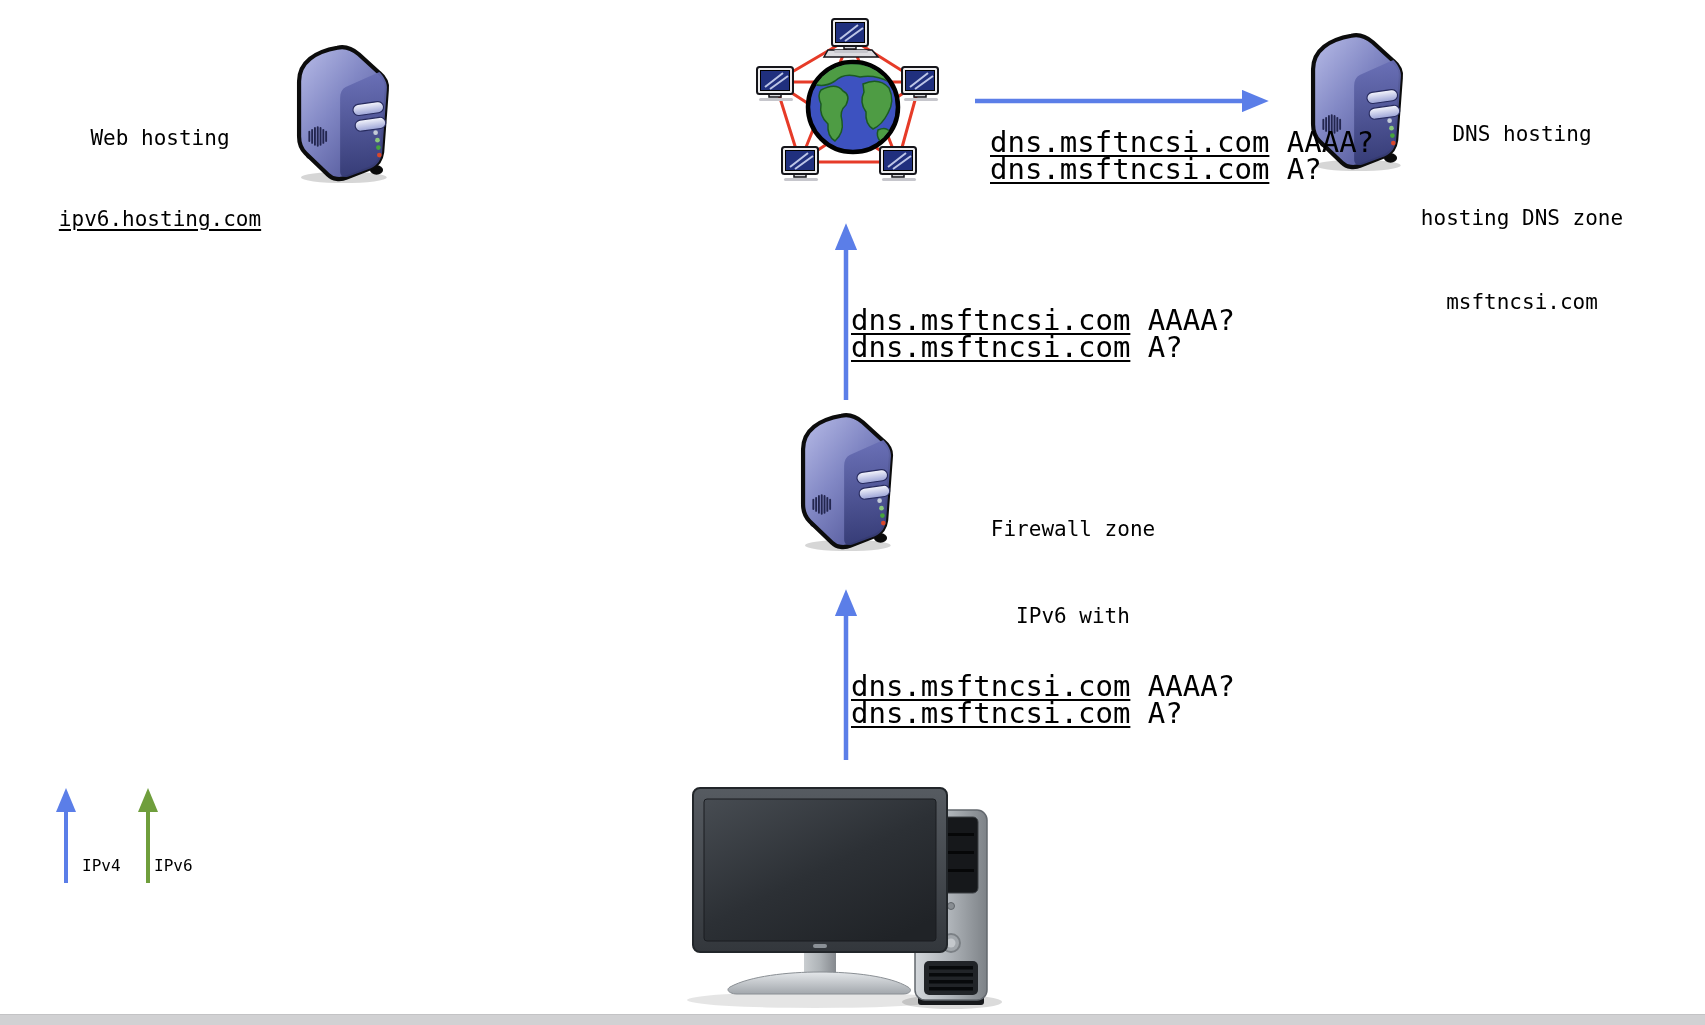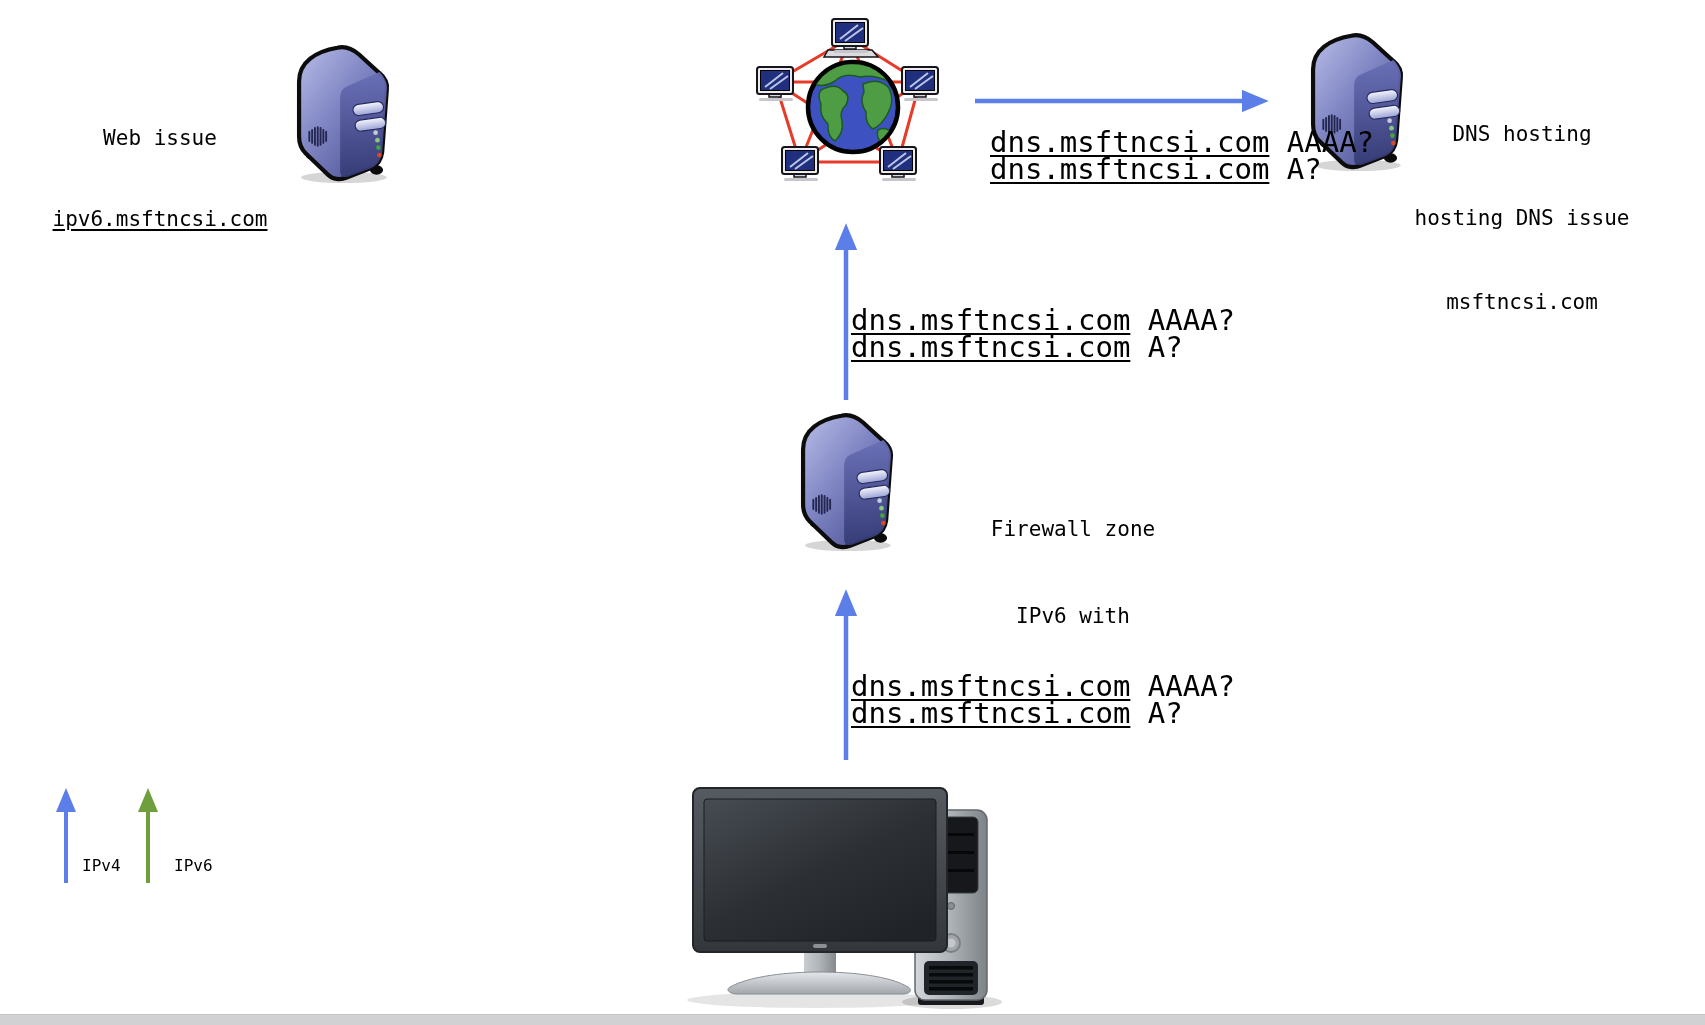--- a/index.html
+++ b/index.html
@@ -124,22 +124,22 @@
     </g>
   </defs>
 </svg>
 
 <div class="abs" style="left:286px;top:38px;width:112px;height:152px">
   <svg width="112" height="152" viewBox="0 0 120 150">
       <use href="#server-glyph"></use>
     </svg>
 </div>
 <div class="node-label" style="left:40px;top:71px;width:240px">
-  <div>Web issue</div>
-  <div><span class="u">ipv6.msftncsi.com</span></div>
+  <div>Web hosting</div>
+  <div><span class="u">ipv6.hosting.com</span></div>
 </div>
 
 <div class="abs" style="left:748px;top:8px;width:200px;height:180px">
   <svg width="200" height="180" viewBox="0 0 200 180">
     <g stroke="#e63b28" stroke-width="3" stroke-linecap="round">
       <line x1="102" y1="30" x2="27" y2="74"></line>
       <line x1="102" y1="30" x2="172" y2="74"></line>
       <line x1="102" y1="30" x2="52" y2="154"></line>
       <line x1="102" y1="30" x2="150" y2="154"></line>
       <line x1="27" y1="74" x2="172" y2="74"></line>
@@ -179,21 +179,21 @@
   </svg>
 </div>
 
 <div class="abs" style="left:1300px;top:28px;width:112px;height:148px">
   <svg width="112" height="148" viewBox="0 0 120 150">
       <use href="#server-glyph"></use>
     </svg>
 </div>
 <div class="node-label lh28" style="left:1402px;top:64px;width:240px">
   <div>DNS hosting</div>
-  <div>hosting DNS issue</div>
+  <div>hosting DNS zone</div>
   <div>msftncsi.com</div>
 </div>
 
 <div class="abs" style="left:790px;top:408px;width:112px;height:148px">
   <svg width="112" height="148" viewBox="0 0 120 150">
       <use href="#server-glyph"></use>
     </svg>
 </div>
 <div class="node-label lh29" style="left:963px;top:457px;width:220px">
   <div>Firewall zone</div>
@@ -250,15 +250,15 @@
   <div><span class="u">dns.msftncsi.com</span><span class="qtype">AAAA?</span></div>
   <div><span class="u">dns.msftncsi.com</span><span class="qtype">A?</span></div>
 </div>
 
 <div class="query-label" style="left:851px;top:673px">
   <div><span class="u">dns.msftncsi.com</span><span class="qtype">AAAA?</span></div>
   <div><span class="u">dns.msftncsi.com</span><span class="qtype">A?</span></div>
 </div>
 
 <div class="legend-label" style="left:82px;top:854px">IPv4</div>
-<div class="legend-label" style="left:174px;top:854px">IPv6</div>
+<div class="legend-label" style="left:154px;top:854px">IPv6</div>
 
 <div id="bottom-bar"></div>
 
 </body></html>

